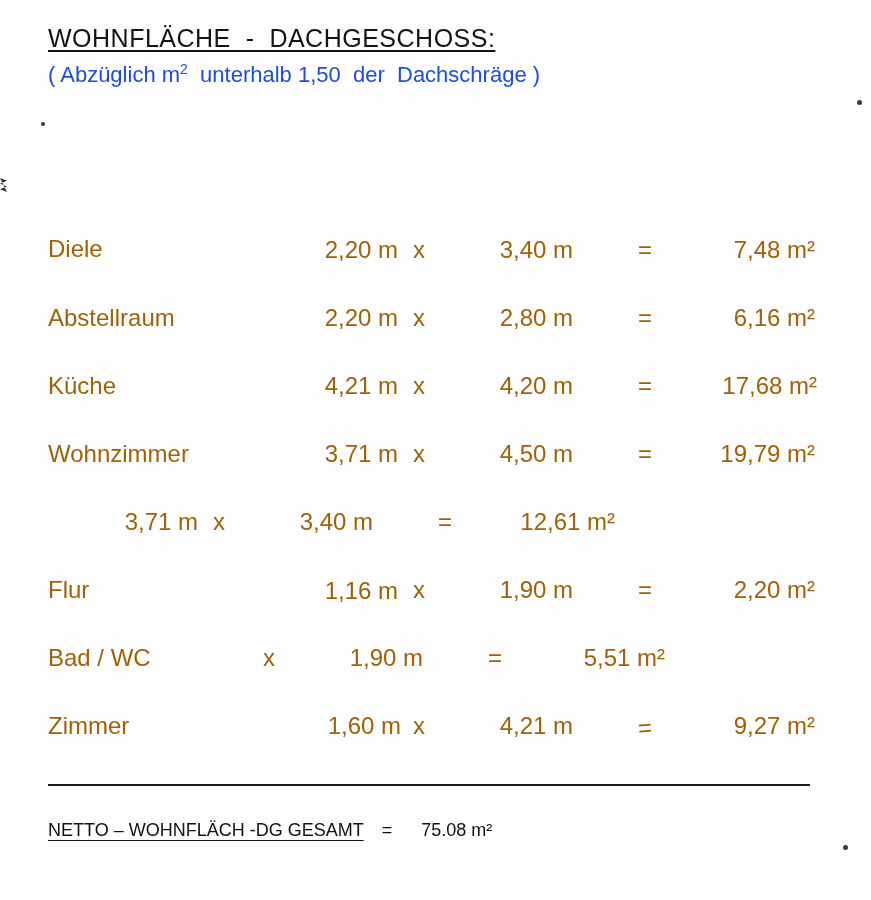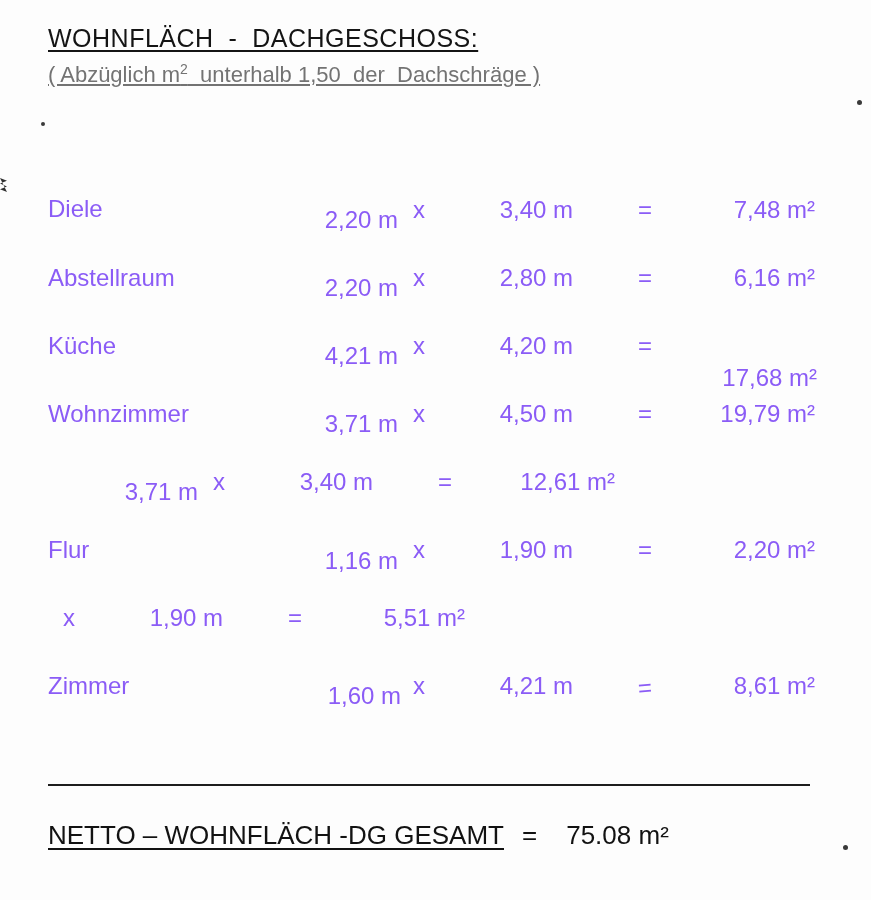--- a/index.html
+++ b/index.html
@@ -34,22 +34,21 @@
     letter-spacing: 0.5px;
     text-decoration: underline;
     text-underline-offset: 3px;
     white-space: pre;
     color: #141414;
   }
   .doc-subtitle {
     font-size: 22px;
     margin-top: 8px;
     white-space: pre;
-    color: #737373;
-    text-decoration: underline;
+    color: #1d4ed8;
   }
   .doc-subtitle .sup {
     font-size: 14px;
     vertical-align: super;
   }
 
   
   .speck {
     position: absolute;
     background: #3a3a3a;
@@ -70,24 +69,24 @@
 
   
   .rows {
     position: absolute;
     left: 48px;
     top: 196px;
     width: 775px;
   }
   .row {
     display: flex;
-    align-items: flex-start;
+    align-items: flex-end;
     height: 68px;
     font-size: 24px;
-    color: #8b5cf6;
+    color: #a16207;
   }
   .c-room {
     width: 200px;
     flex: 0 0 200px;
     white-space: nowrap;
   }
   .c-w {
     width: 150px;
     flex: 0 0 150px;
     text-align: right;
@@ -139,21 +138,21 @@
   }
 
   
   .total {
     position: absolute;
     left: 48px;
     top: 820px;
     width: 790px;
     display: flex;
     align-items: baseline;
-    font-size: 26px;
+    font-size: 18px;
     color: #121212;
   }
   .total-label {
     text-decoration: underline;
     text-underline-offset: 4px;
     white-space: pre;
   }
   .total-eq {
     margin-left: 18px;
     margin-right: 10px;
@@ -163,21 +162,21 @@
     white-space: pre;
     margin-left: 19px;
   }
 </style>
 </head>
 <body>
 
 <div class="page">
 
   <div class="heading-block">
-    <div class="doc-title">WOHNFLÄCH  -  DACHGESCHOSS:</div>
+    <div class="doc-title">WOHNFLÄCHE  -  DACHGESCHOSS:</div>
     <div class="doc-subtitle"><span>( Abzüglich m</span><span class="sup">2</span><span>  unterhalb 1,50  der  Dachschräge )</span></div>
   </div>
 
   <div class="speck s1"></div>
   <div class="speck s2"></div>
   <div class="speck s3"></div>
   <div class="edge-mark"></div>
 
   <div class="rows">
 
@@ -228,33 +227,34 @@
     <div class="row">
       <div class="c-room">Flur</div>
       <div class="c-w">1,16 m</div>
       <div class="c-x">x</div>
       <div class="c-h">1,90 m</div>
       <div class="c-eq">=</div>
       <div class="c-area">2,20 m²</div>
     </div>
 
     <div class="row">
+      <div class="c-room">Bad / WC</div>
       <div class="c-x">x</div>
       <div class="c-h">1,90 m</div>
       <div class="c-eq">=</div>
       <div class="c-area">5,51 m²</div>
     </div>
 
     <div class="row">
       <div class="c-room">Zimmer</div>
       <div class="c-w">1,60 m</div>
       <div class="c-x">x</div>
       <div class="c-h">4,21 m</div>
       <div class="c-eq">=</div>
-      <div class="c-area">8,61 m²</div>
+      <div class="c-area">9,27 m²</div>
     </div>
 
   </div>
 
   <div class="divider"></div>
 
   <div class="total">
     <span class="total-label">NETTO – WOHNFLÄCH -DG GESAMT</span>
     <span class="total-eq">=</span>
     <span class="total-value">75.08 m²</span>

